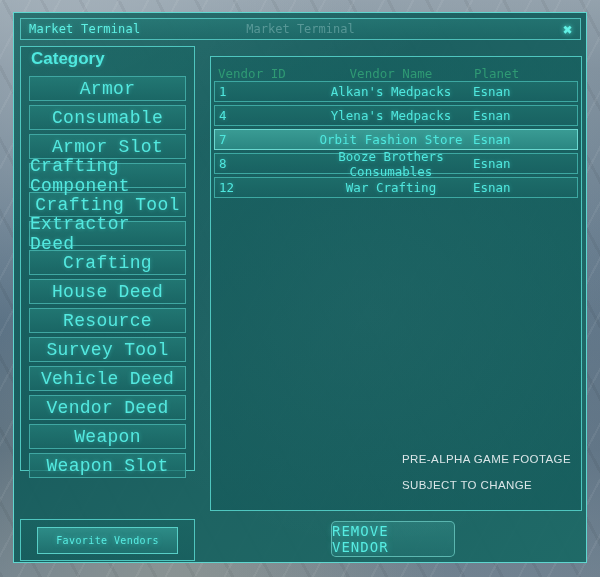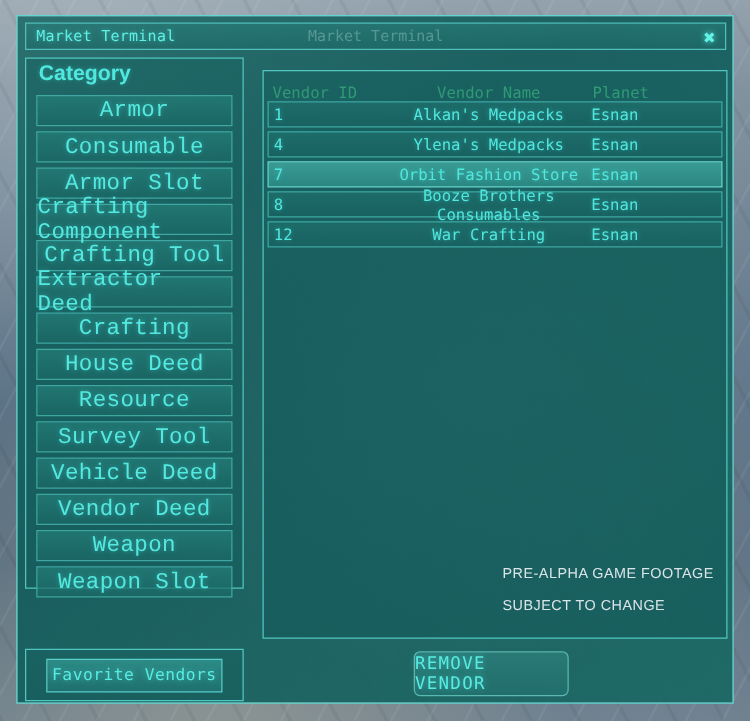--- a/index.html
+++ b/index.html
@@ -221,21 +221,21 @@
     width: 141px;
     height: 27px;
     box-sizing: border-box;
     border: 1px solid #58cfc7;
     background: linear-gradient(to bottom, rgba(50,150,144,0.8), rgba(32,116,114,0.8));
     display: flex;
     align-items: center;
     justify-content: center;
     color: #57ece2;
     font-family: "DejaVu Sans Mono", monospace;
-    font-size: 13px;
+    font-size: 10px;
     letter-spacing: 0.4px;
     text-shadow: 0 0 5px rgba(85,235,226,0.5);
   }
   #remove-btn {
     position: absolute;
     left: 317px;
     top: 508px;
     width: 124px;
     height: 36px;
     box-sizing: border-box;

